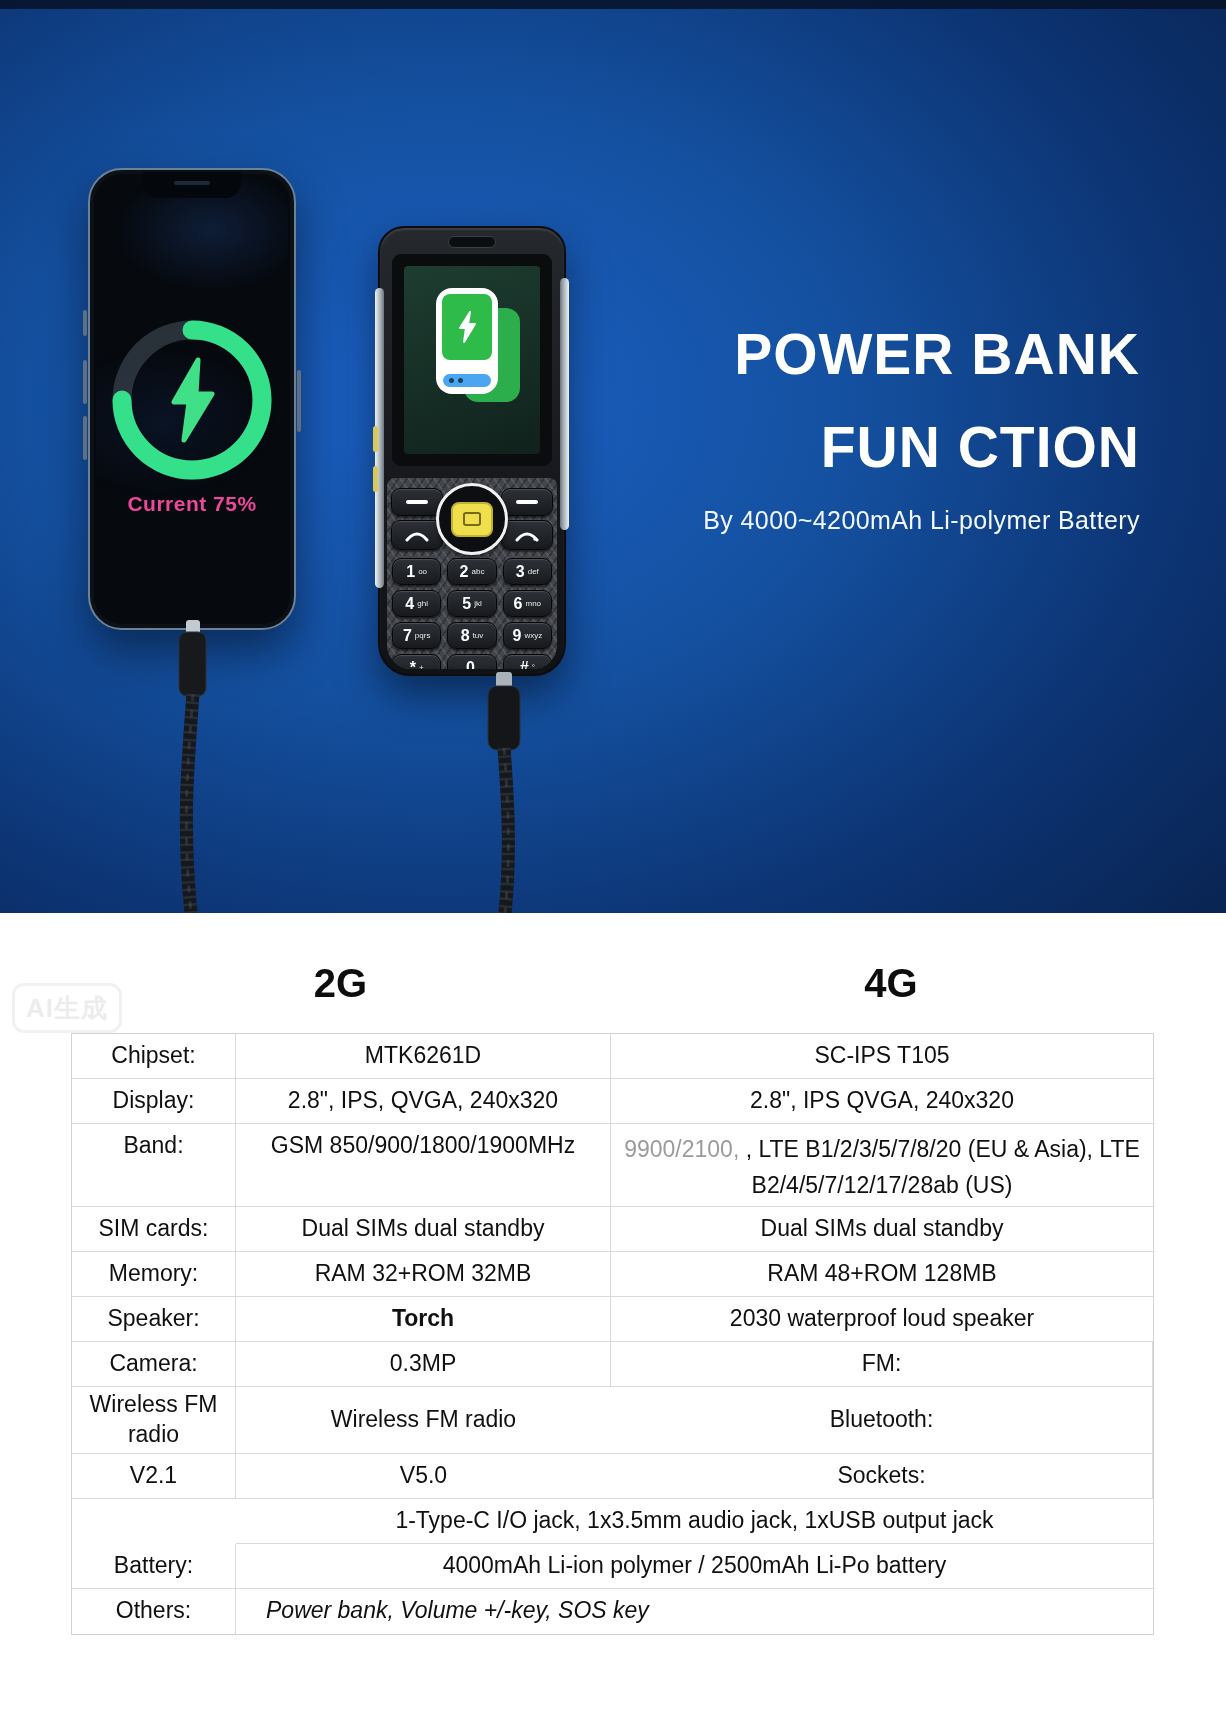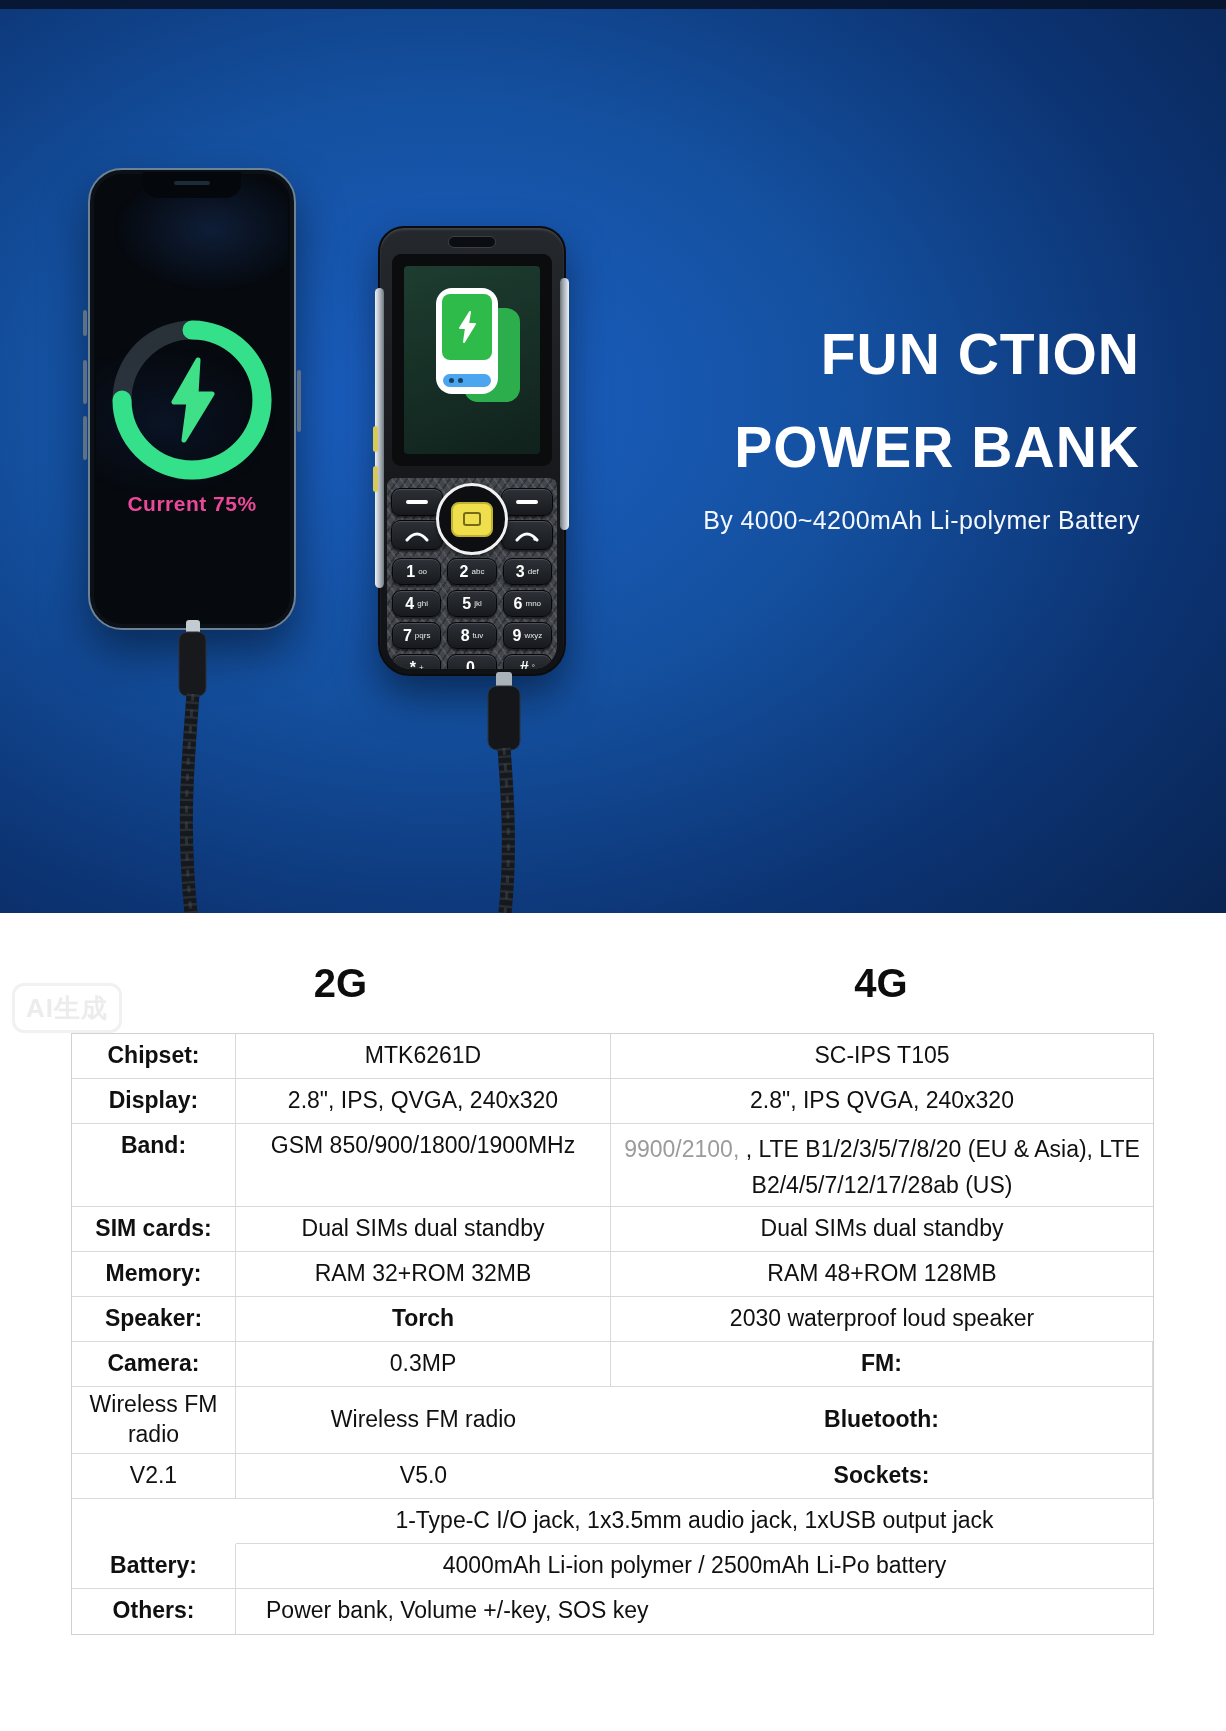--- a/index.html
+++ b/index.html
@@ -86,35 +86,35 @@
   
   .title-block{position:absolute;right:86px;top:308px;text-align:right;color:#fff;}
   .title-line{font-size:57px;font-weight:700;letter-spacing:1px;line-height:93px;white-space:nowrap;}
   .subtitle{margin-top:12px;font-size:25px;font-weight:400;letter-spacing:.4px;color:#f3f7ff;white-space:nowrap;}
   
   .spec{position:absolute;left:0;top:913px;width:1226px;height:818px;background:#fff;}
   .watermark{position:absolute;left:12px;top:70px;width:104px;height:44px;border:3px solid #f1f1f1;
     border-radius:12px;display:flex;align-items:center;justify-content:center;
     color:#ececec;font-size:26px;font-weight:bold;letter-spacing:1px;}
   .col-headers{position:absolute;left:71px;top:48px;width:1081px;display:grid;
-    grid-template-columns:539px 542px;}
+    grid-template-columns:539px 542px;gap:10px;}
   .col-headers .h{font-size:40px;font-weight:bold;color:#0d0d0d;text-align:center;letter-spacing:0px;}
   .spec-table{position:absolute;left:71px;top:120px;width:1081px;
     display:grid;grid-template-columns:164px 375px 542px;
     grid-auto-rows:minmax(45px,auto);
     border:1px solid #d2d2d2;background:#fff;}
   .cell{display:flex;align-items:center;justify-content:center;
     border-right:1px solid #d9d9d9;border-bottom:1px solid #d9d9d9;
     font-size:23px;color:#101010;padding:3px 8px;text-align:center;line-height:1.3;}
   .cell.lastcol,.cell.span2{border-right:none;}
   .cell.lastrow{border-bottom:none;}
-  .cell.label{font-weight:bold;}
+  .cell.label{font-weight:normal;}
   .cell.bold{font-weight:bold;}
   .cell.span2{grid-column:2 / 4;}
-  .cell.left{justify-content:flex-start;text-align:left;padding-left:30px;}
+  .cell.left{justify-content:flex-start;text-align:left;padding-left:30px;font-style:italic;}
   .cell.top{align-items:flex-start;padding-top:7px;}
   .band4{display:block;text-align:center;line-height:36px;}
   .band4 .blk{display:block;}
   .grayed{color:#9b9b9b;}
 </style>
 </head>
 <body>
 
 <div class="hero">
   <div class="hero-topstrip"></div>
@@ -250,22 +250,22 @@
     <path d="M193 694 C 188 760 182 825 191 913" fill="none" stroke="#4e565f" stroke-width="3" stroke-dasharray="7 9" opacity="0.4"></path>
 
     <rect x="496" y="672" width="16" height="16" rx="3" fill="#aab2ba"></rect>
     <rect x="488" y="686" width="32" height="64" rx="9" fill="#141619" stroke="#2c3138" stroke-width="1"></rect>
     <path d="M504 748 C 508 800 511 855 505 913" fill="none" stroke="#15181c" stroke-width="13"></path>
     <path d="M504 748 C 508 800 511 855 505 913" fill="none" stroke="#3a4149" stroke-width="13" stroke-dasharray="2.5 5" opacity="0.5"></path>
     <path d="M504 748 C 508 800 511 855 505 913" fill="none" stroke="#4e565f" stroke-width="3" stroke-dasharray="7 9" opacity="0.4"></path>
   </svg>
 
   <div class="title-block">
+    <div class="title-line">POWER BANK</div>
     <div class="title-line">FUN CTION</div>
-    <div class="title-line">POWER BANK</div>
     <div class="subtitle">By 4000~4200mAh Li-polymer Battery</div>
   </div>
 </div>
 
 <div class="spec">
   <div class="watermark">AI生成</div>
 
   <div class="col-headers">
     <div class="h">2G</div>
     <div class="h">4G</div>

